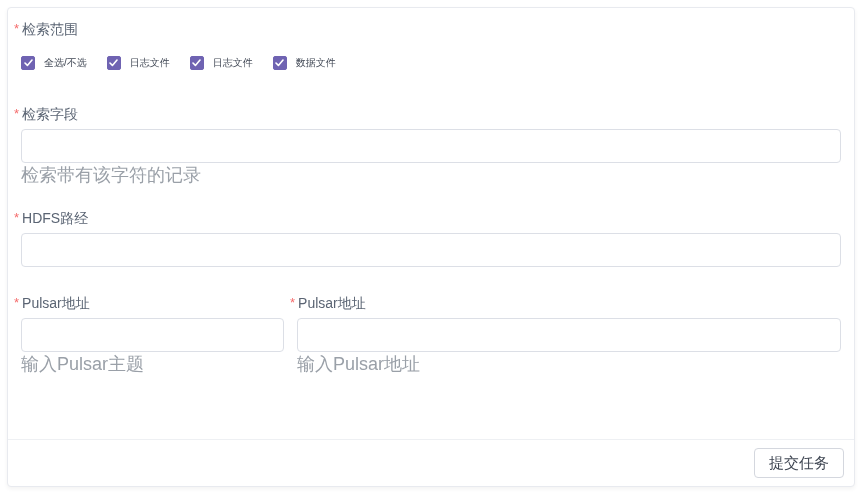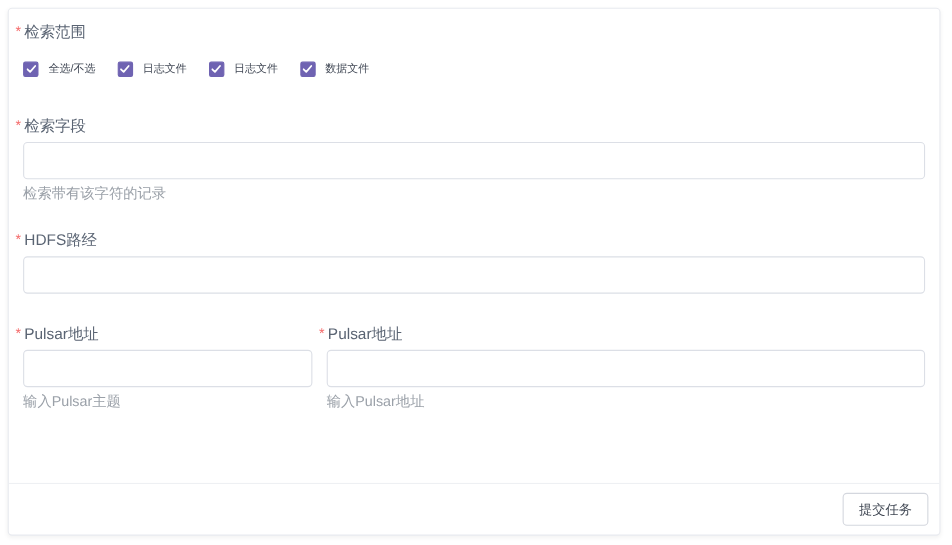--- a/index.html
+++ b/index.html
@@ -85,21 +85,21 @@
     border: 1px solid #dcdfe6;
     border-radius: 4px;
     background: #ffffff;
     padding: 0 10px;
     font-size: 14px;
     color: #414855;
     outline: none;
   }
   .help-text {
     margin-top: 6px;
-    font-size: 13px;
+    font-size: 18px;
     color: #9aa0a8;
     line-height: 13px;
   }
   .pulsar-row {
     display: flex;
     gap: 13px;
     margin-bottom: 0;
   }
   .pulsar-col-topic { flex: 0 0 263px; width: 263px; }
   .pulsar-col-address { flex: 1 1 auto; }
@@ -109,21 +109,21 @@
     display: flex;
     align-items: center;
     justify-content: flex-end;
     padding: 0 10px;
   }
   .submit-btn {
     background: #ffffff;
     border: 1px solid #d4d7de;
     border-radius: 4px;
     padding: 7px 14px;
-    font-size: 12px;
+    font-size: 15px;
     color: #3f4652;
     line-height: 14px;
     cursor: pointer;
     font-family: inherit;
   }
 </style>
 </head>
 <body>
 
 <div class="card">

